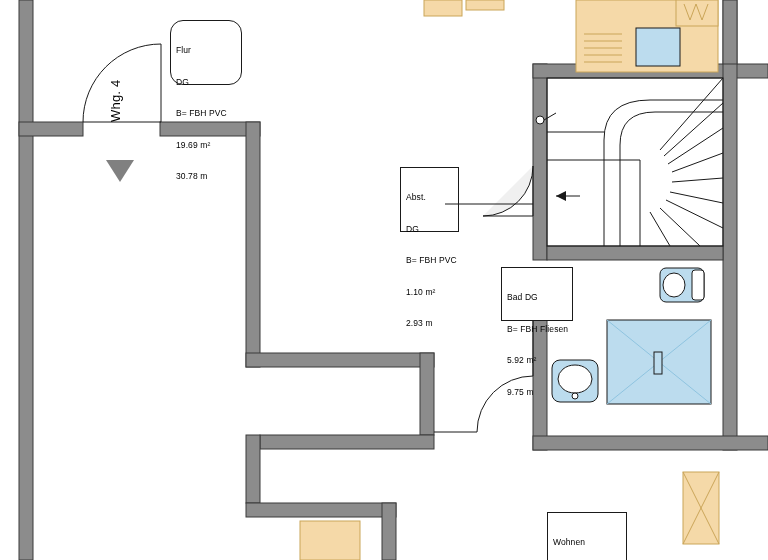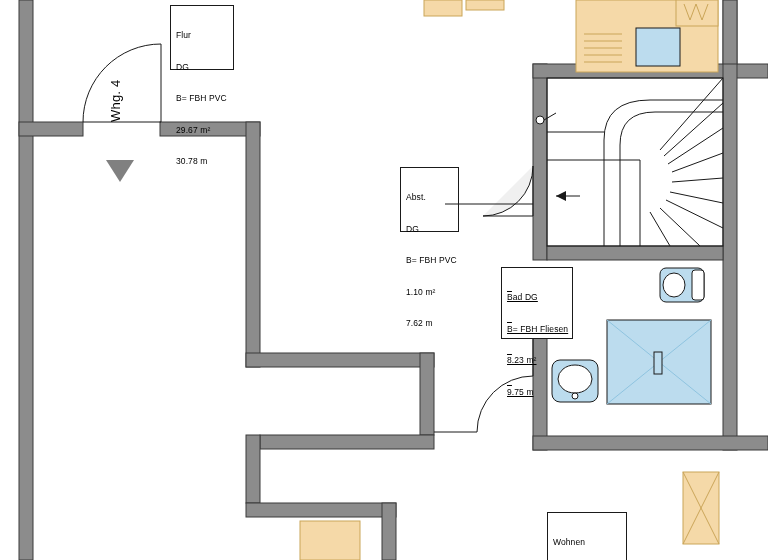--- a/index.html
+++ b/index.html
@@ -173,44 +173,44 @@
     </g>
     <g>
       <rect x="300" y="521" width="60" height="39" fill="#f5d9a8" stroke="#caa558"></rect>
     </g>
 
   </g>
 </svg>
 
 <div class="rot-label" style="left:108px;top:122px;">Whg. 4</div>
 
-<div class="label-box" style="left:170px;top:5px;width:64px;height:65px;">
+<div class="label-box" style="left:170px;top:20px;width:72px;height:65px;border-radius:13px;">
   <div>Flur</div>
   <div>DG</div>
   <div>B= FBH PVC</div>
-  <div>29.67 m²</div>
+  <div>19.69 m²</div>
   <div>30.78 m</div>
 </div>
 
 <div class="label-box" style="left:400px;top:167px;width:59px;height:65px;">
   <div>Abst.</div>
   <div>DG</div>
   <div>B= FBH PVC</div>
   <div>1.10 m²</div>
-  <div>7.62 m</div>
+  <div>2.93 m</div>
 </div>
 
 <svg style="position:absolute;left:0;top:0;width:768px;height:560px;pointer-events:none;">
   <line x1="445" y1="204" x2="533" y2="204" stroke="#1a1a1a" stroke-width="1"></line>
 </svg>
 
-<div class="label-box" style="left:501px;top:267px;width:72px;height:72px;text-decoration:underline;">
+<div class="label-box" style="left:501px;top:267px;width:72px;height:54px;">
   <div>Bad DG</div>
   <div>B= FBH Fliesen</div>
-  <div>8.23 m²</div>
+  <div>5.92 m²</div>
   <div>9.75 m</div>
 </div>
 
 <div class="label-box" style="left:547px;top:512px;width:80px;height:60px;">
   <div>Wohnen</div>
   
   
   
 </div>
 

